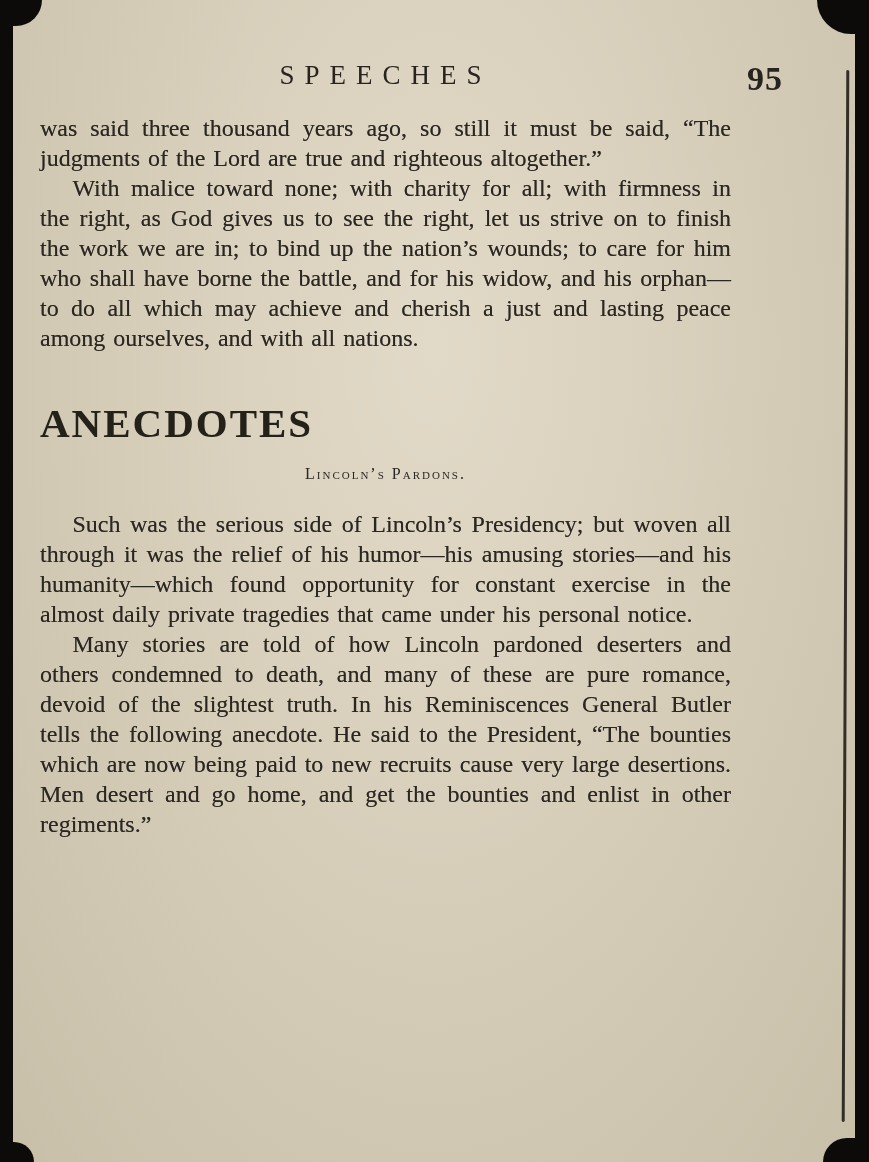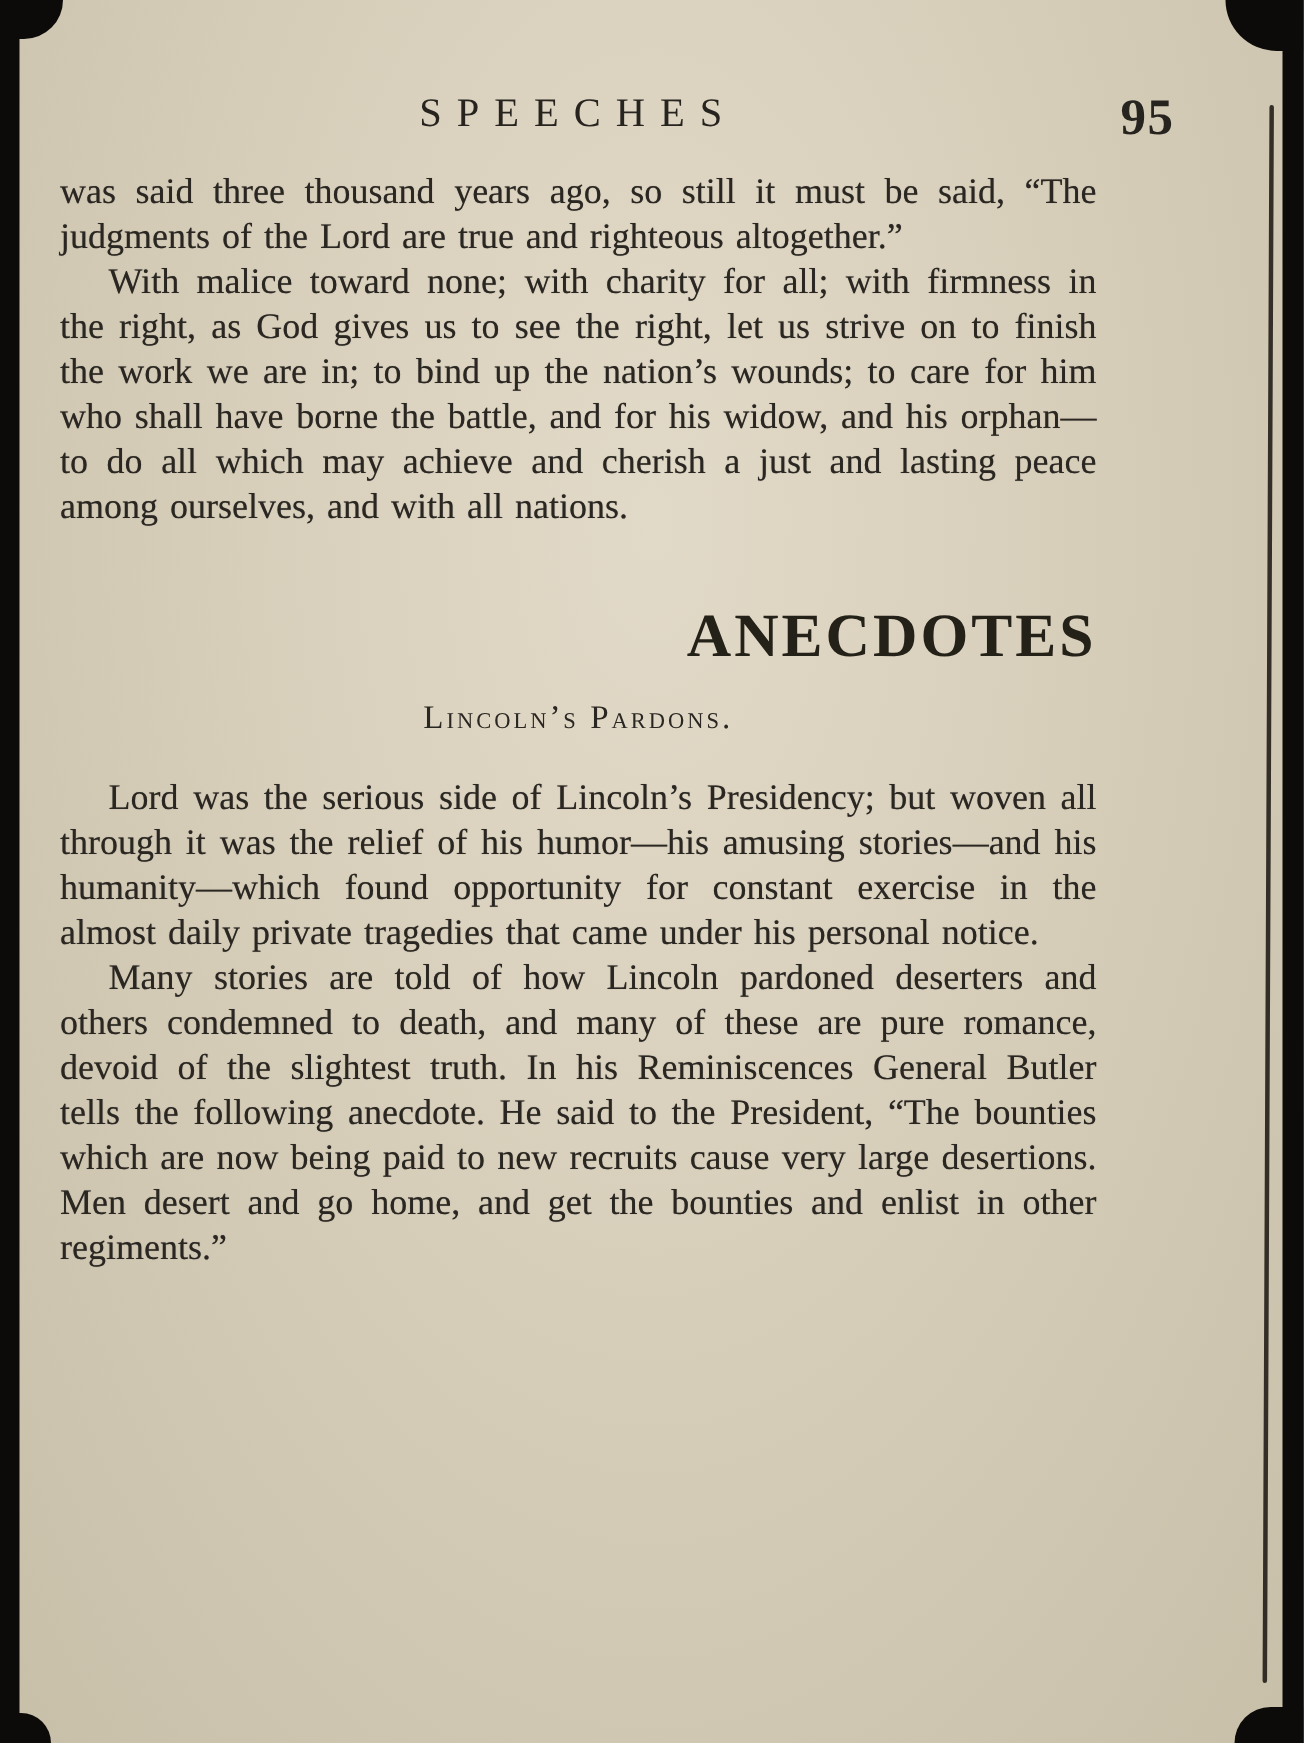--- a/index.html
+++ b/index.html
@@ -75,30 +75,30 @@
     font-size: 24px;
     line-height: 30px;
     text-align: justify;
     text-indent: 1.35em;
     word-spacing: 2px;
     text-shadow: 0 0 0.5px rgba(42,39,34,0.55);
   }
   .body-par.no-indent { text-indent: 0; }
   .section-heading {
     margin: 46px 0 0 0;
-    text-align: right;
+    text-align: left;
     font-size: 41px;
     font-weight: 700;
     letter-spacing: 2px;
     color: #242118;
   }
   .section-subheading {
     margin: 18px 0 26px 0;
     text-align: center;
-    font-size: 22px;
+    font-size: 16px;
     font-weight: 500;
     font-variant: small-caps;
     letter-spacing: 2px;
     color: #2a2722;
   }
 </style>
 </head>
 <body>
 
 <div class="page">
@@ -119,18 +119,18 @@
     </div>
 
     <p class="body-par no-indent">was said three thousand years ago, so still it must be said, “The judgments of the Lord are true and righteous altogether.”</p>
 
     <p class="body-par">With malice toward none; with charity for all; with firmness in the right, as God gives us to see the right, let us strive on to finish the work we are in; to bind up the nation’s wounds; to care for him who shall have borne the battle, and for his widow, and his orphan—to do all which may achieve and cherish a just and lasting peace among ourselves, and with all nations.</p>
 
     <h1 class="section-heading">ANECDOTES</h1>
 
     <h2 class="section-subheading">Lincoln’s Pardons.</h2>
 
-    <p class="body-par">Lord was the serious side of Lincoln’s Presidency; but woven all through it was the relief of his humor—his amusing stories—and his humanity—which found opportunity for constant exercise in the almost daily private tragedies that came under his personal notice.</p>
+    <p class="body-par">Such was the serious side of Lincoln’s Presidency; but woven all through it was the relief of his humor—his amusing stories—and his humanity—which found opportunity for constant exercise in the almost daily private tragedies that came under his personal notice.</p>
 
     <p class="body-par">Many stories are told of how Lincoln pardoned deserters and others condemned to death, and many of these are pure romance, devoid of the slightest truth.  In his Reminiscences General Butler tells the following anecdote.  He said to the President, “The bounties which are now being paid to new recruits cause very large desertions.  Men desert and go home, and get the bounties and enlist in other regiments.”</p>
 
   </div>
 </div>
 
 </body></html>

